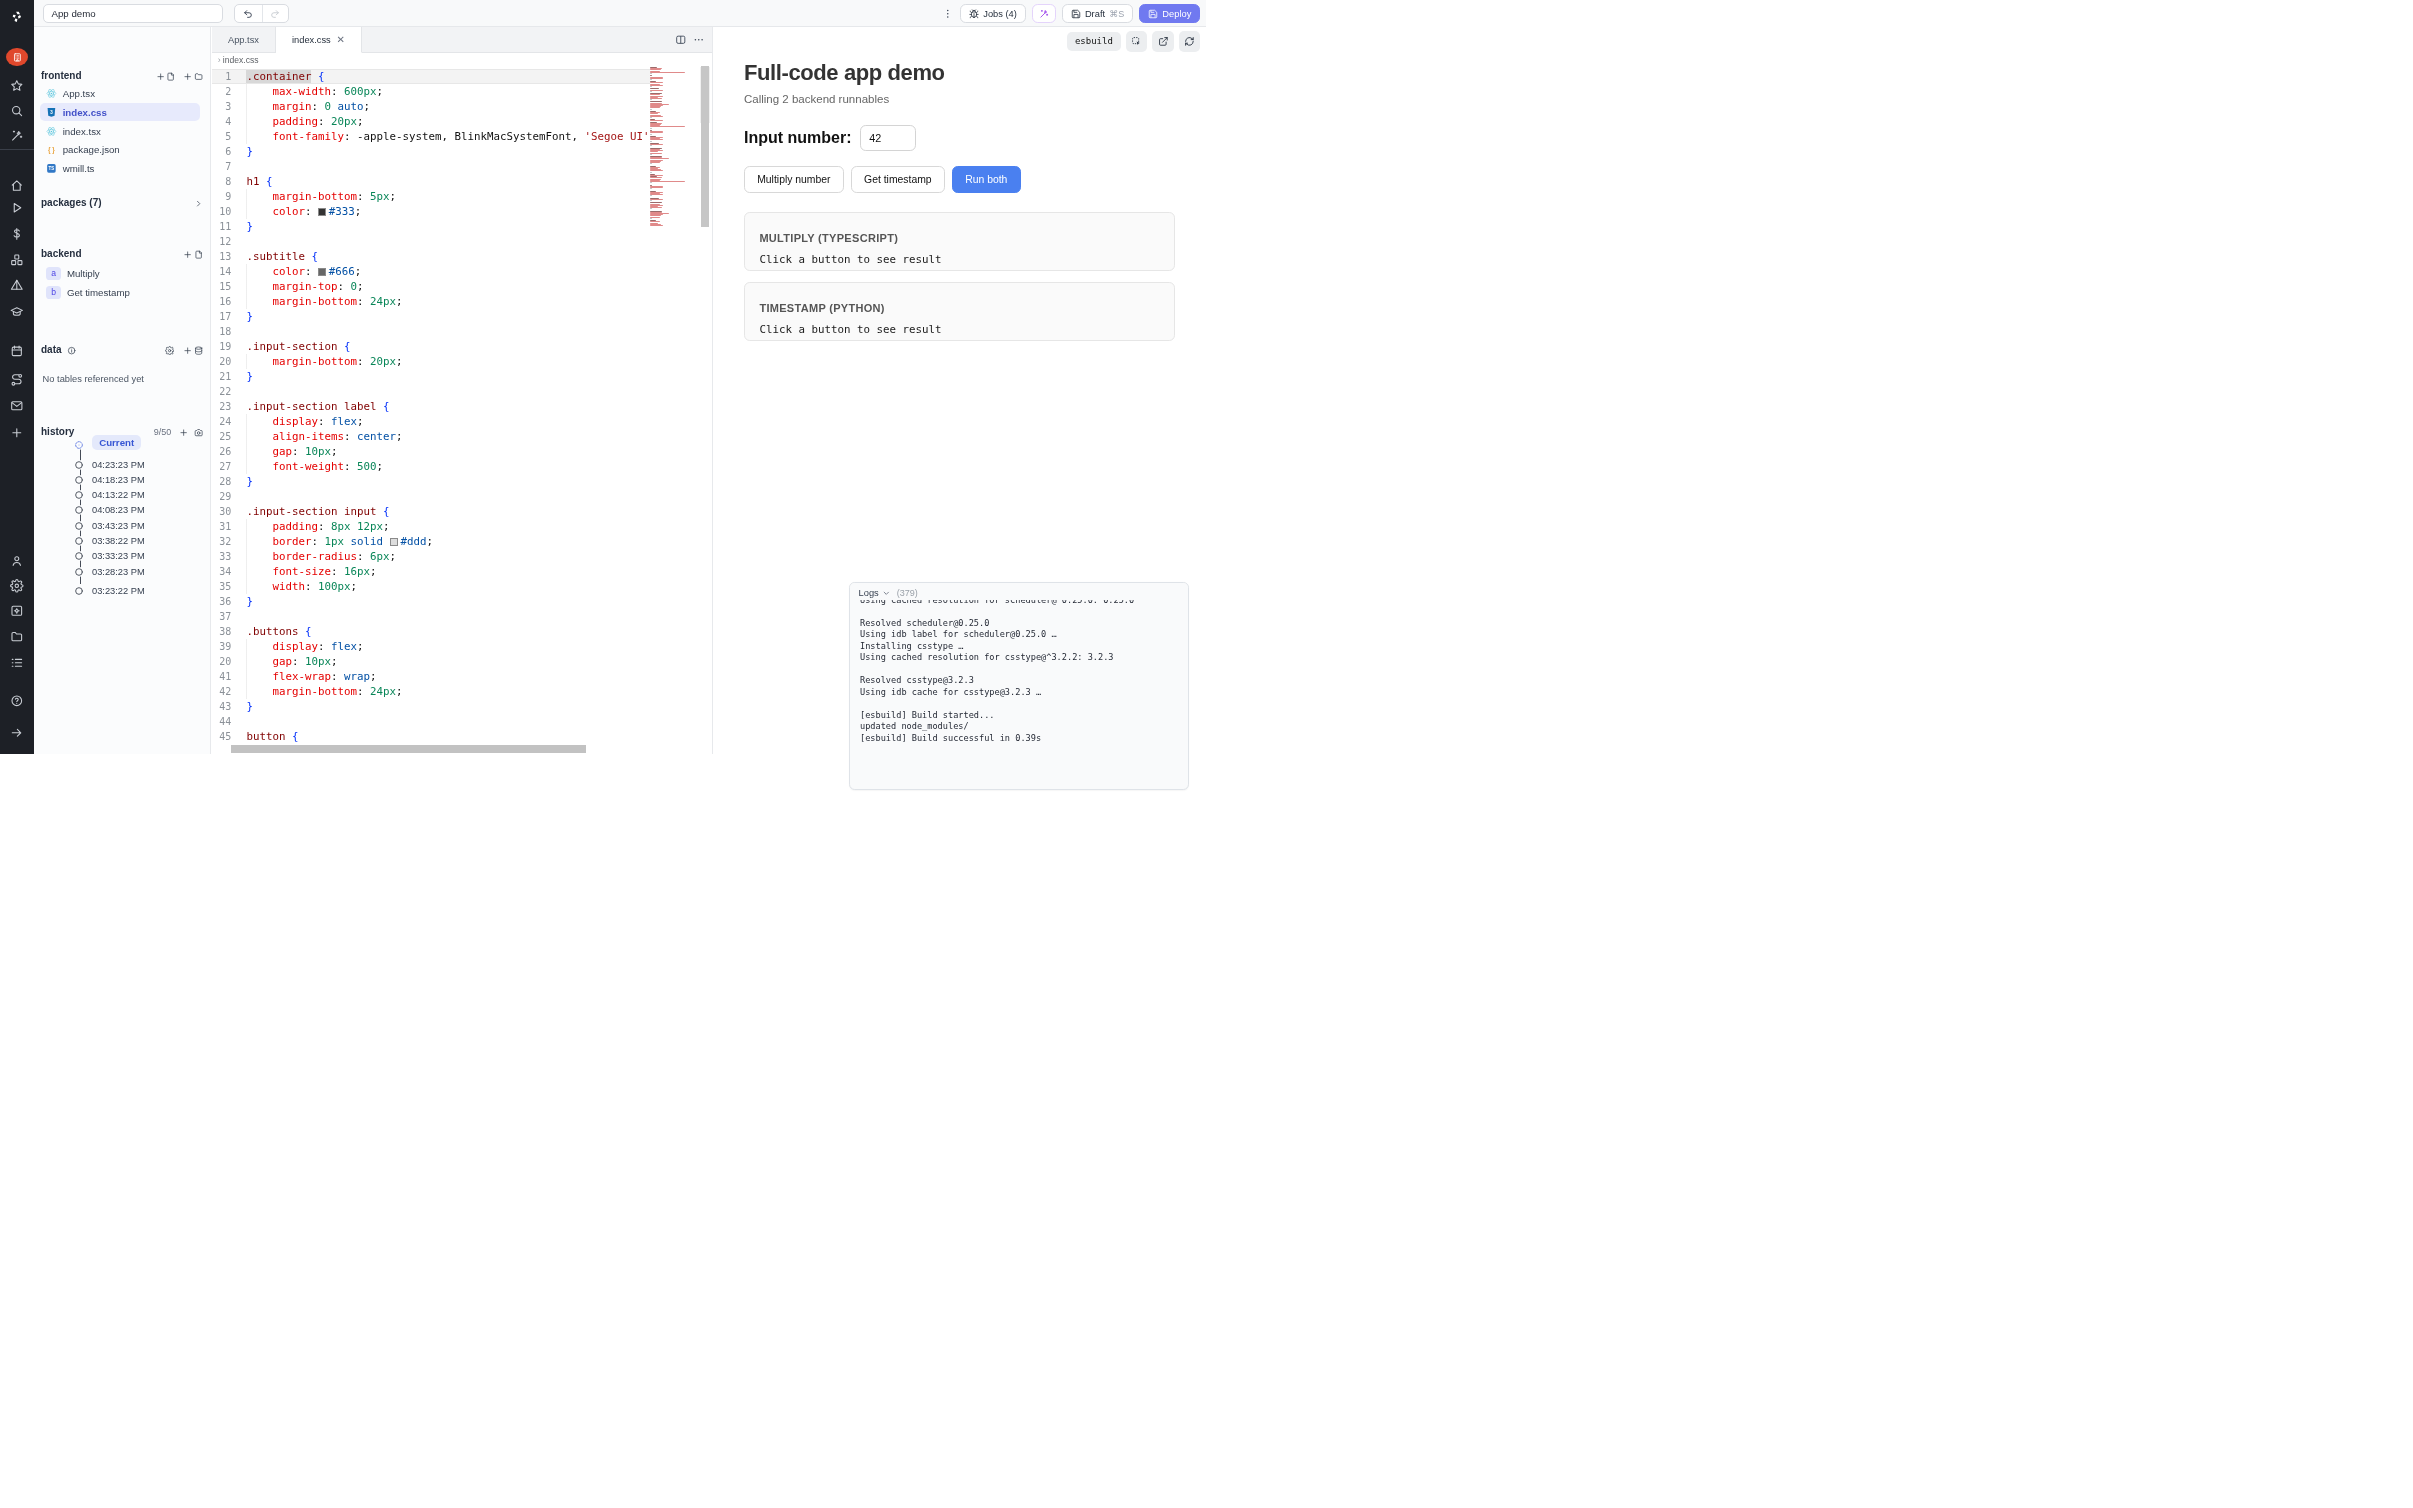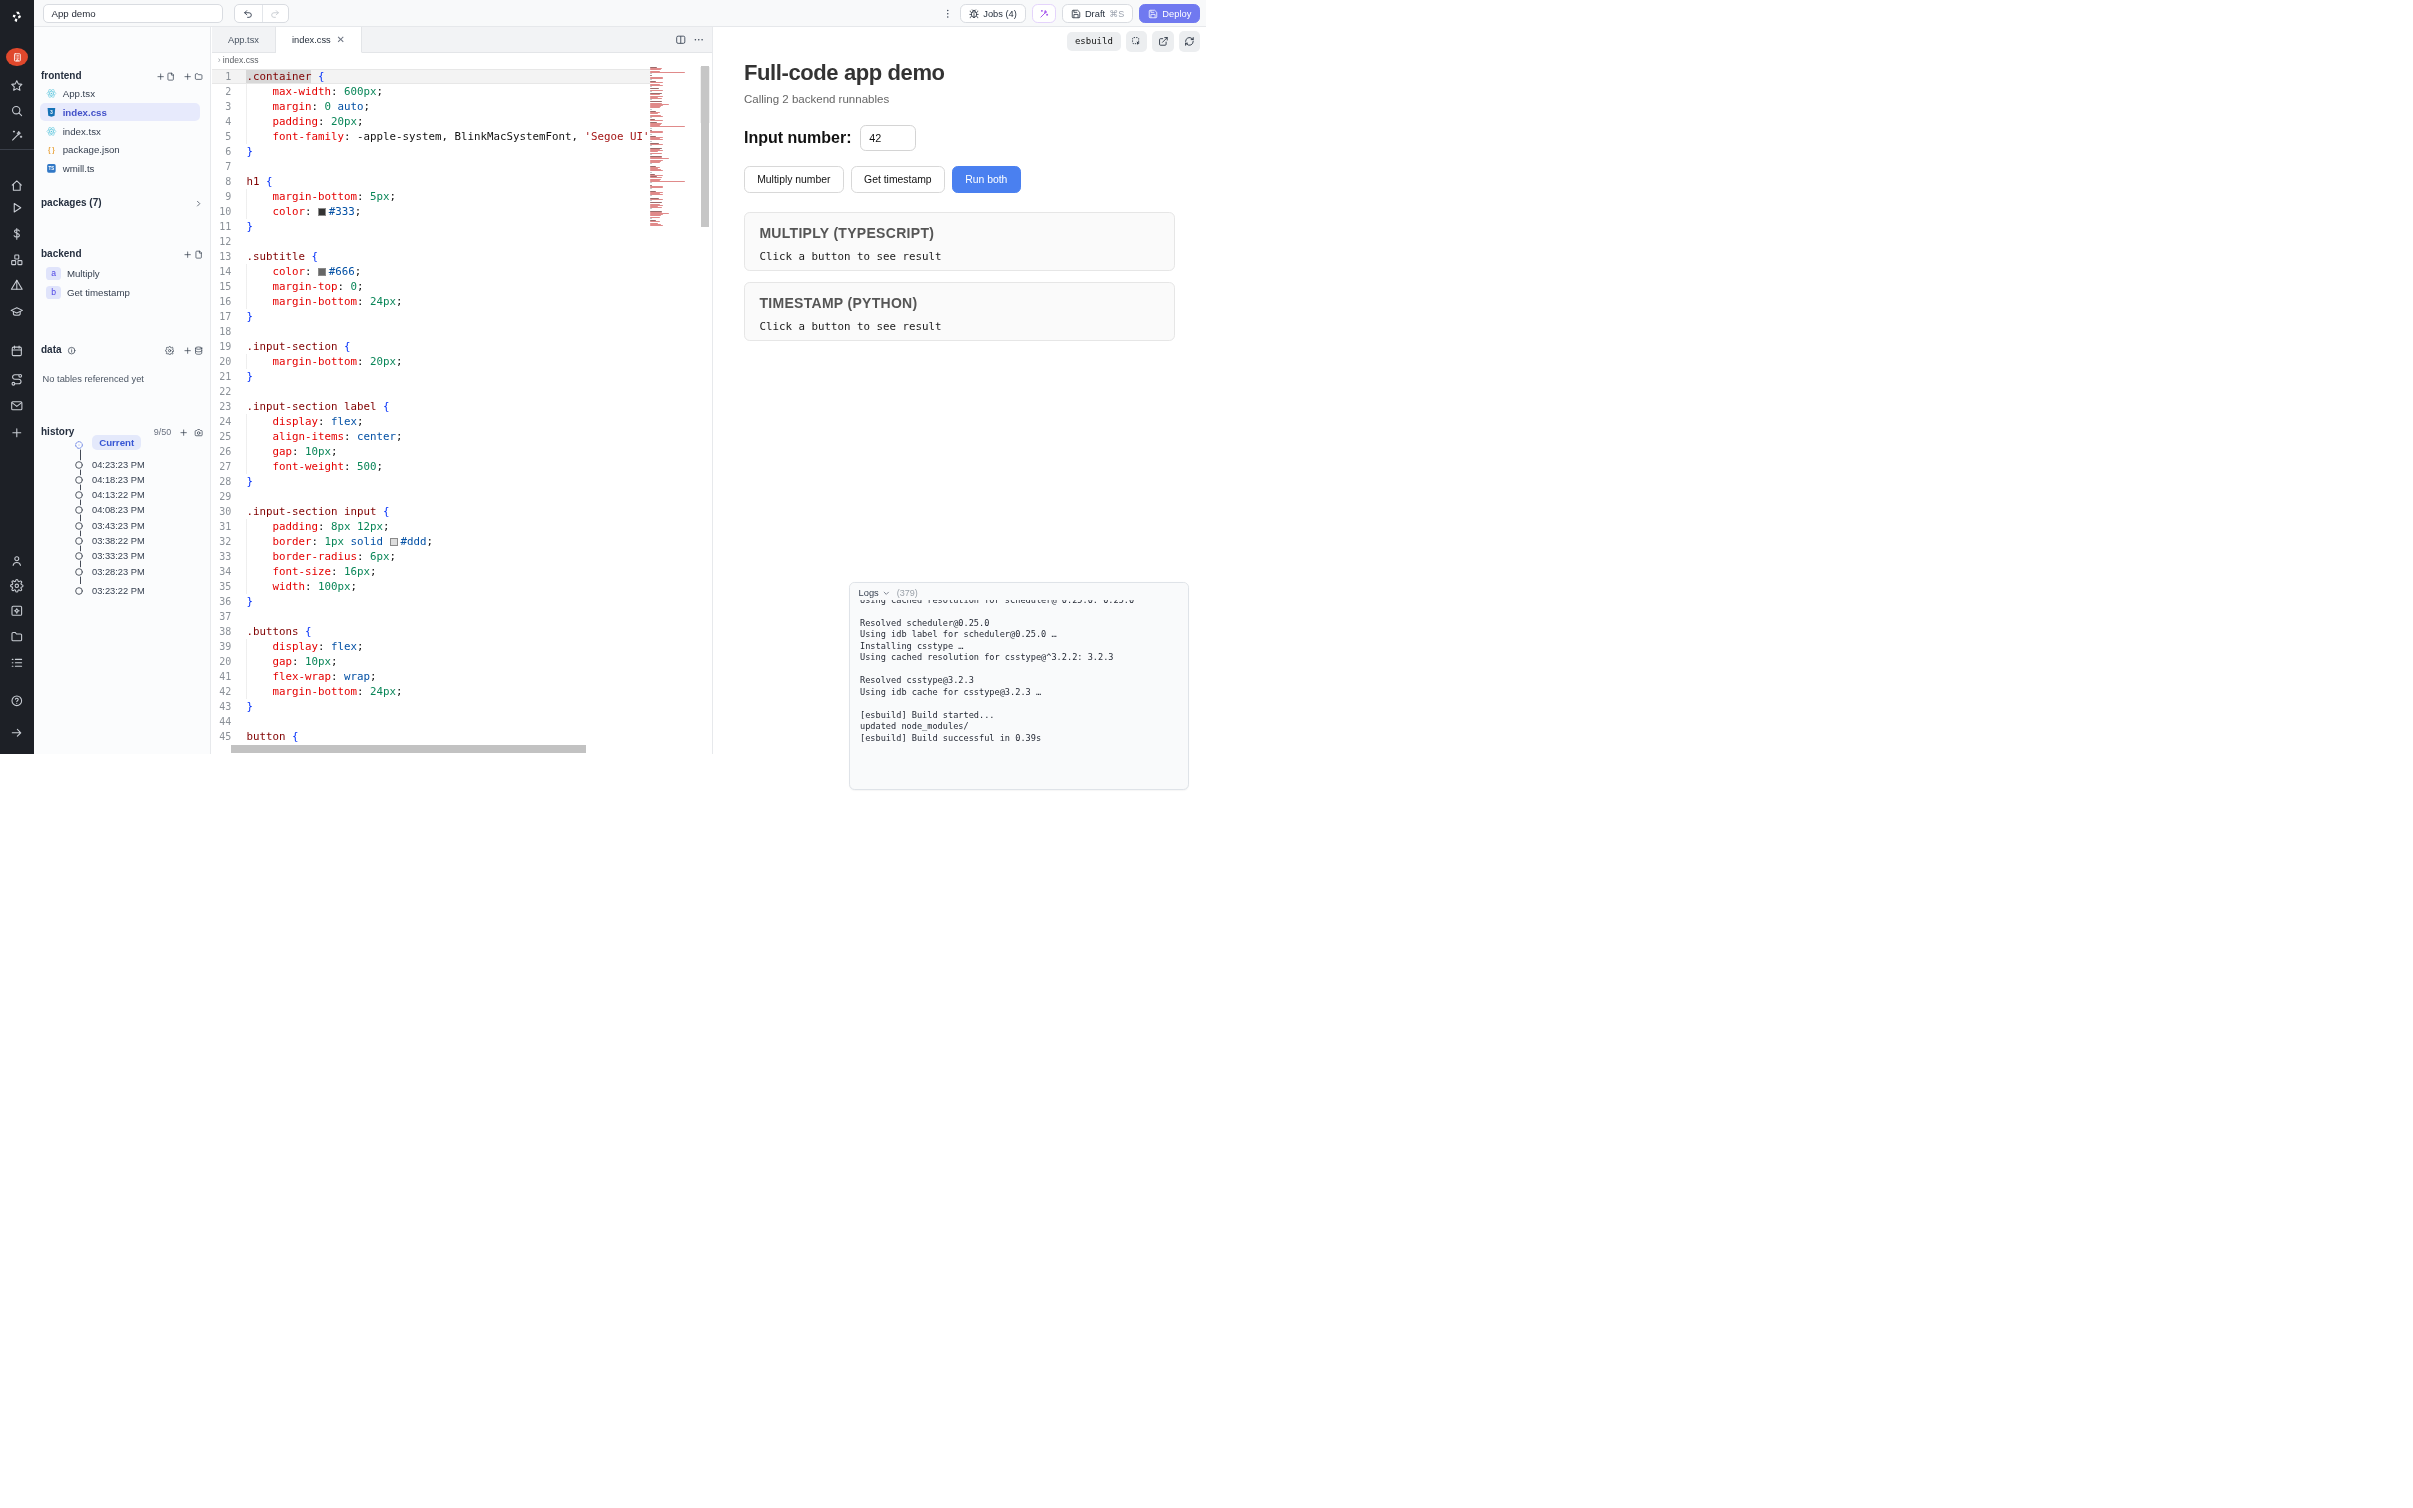--- a/index.html
+++ b/index.html
@@ -95,21 +95,21 @@
   #app-body { position:absolute; left:31px; top:0; width:431px; }
   #app-h1 { position:absolute; top:33px; font-size:22px; font-weight:bold; color:#333; letter-spacing:-0.4px; }
   #app-sub { position:absolute; top:66px; font-size:11.5px; color:#666; }
   #app-input-row { position:absolute; top:98px; display:flex; align-items:center; gap:8px; }
   #app-input-row label { font-size:16px; font-weight:bold; color:#111; }
   #num-input { width:56px; height:26px; border:0.7px solid #d4d4d4; border-radius:5.7px; font-size:10.8px; padding:0 8.6px; color:#111; font-family:"Liberation Sans",sans-serif; }
   #app-btns { position:absolute; top:139px; display:flex; gap:7.2px; }
   .app-btn { height:26.6px; padding:0 12.2px; border:0.7px solid #d8d8d8; border-radius:5.7px; background:#fff; font-size:10.4px; color:#111; cursor:pointer; font-family:"Liberation Sans",sans-serif; }
   .app-btn.primary { background:#4a80f0; border-color:#4a80f0; color:#fff; }
   .result-card { position:absolute; left:0; width:431px; height:59px; background:#fafafa; border:0.7px solid #e6e6e6; border-radius:5.7px; padding:12.2px 14.4px; }
-  .result-card .rc-t { font-size:14px; font-weight:bold; color:#555; letter-spacing:0.3px; }
+  .result-card .rc-t { font-size:11px; font-weight:bold; color:#555; letter-spacing:0.3px;margin-top:7px; }
   .result-card .rc-v { margin-top:9.3px; font-family:"DejaVu Sans Mono",monospace; font-size:10.8px; color:#1a1a1a; }
 
   
   #logs { position:absolute; left:136px; top:555px; width:340px; height:208px; background:#f9fafb; border:0.7px solid #dfe3e8; border-radius:5.7px; overflow:hidden; box-shadow:0 0.7px 1.4px rgba(0,0,0,.04); }
   #logs-head { position:relative; z-index:2; background:#f9fafb; display:flex; align-items:center; gap:3.6px; padding:5px 8.6px 2.2px; }
   #logs-head .lt { font-size:9.3px; color:#374151; }
   #logs-head svg { width:8.6px; height:8.6px; color:#6b7280; cursor:pointer; }
   #logs-head .lc2 { font-size:9px; color:#9aa1a9; margin-left:2.2px; }
   #logs-body { position:relative; z-index:1; margin-top:-5.7px; padding:0 10px; font-family:"DejaVu Sans Mono",monospace; font-size:8.6px; color:#1f2430; }
   #logs-body .ll { height:11.5px; line-height:11.5px; white-space:pre; overflow:hidden; }

